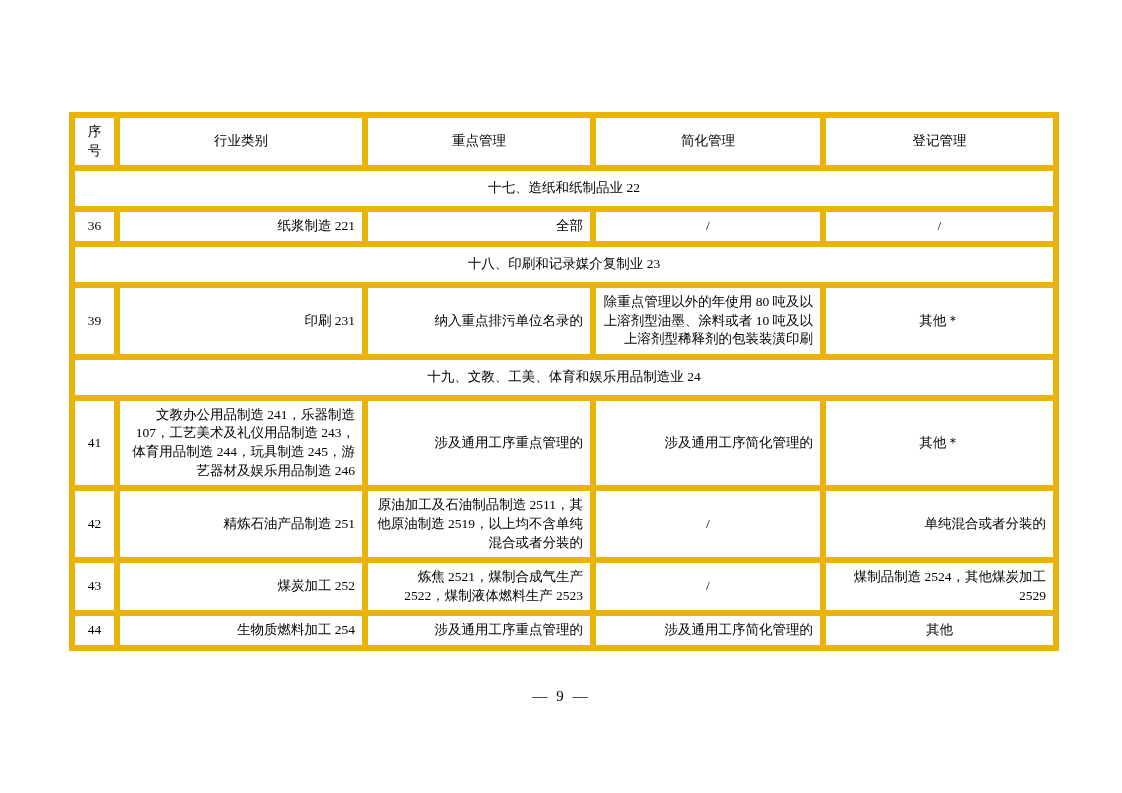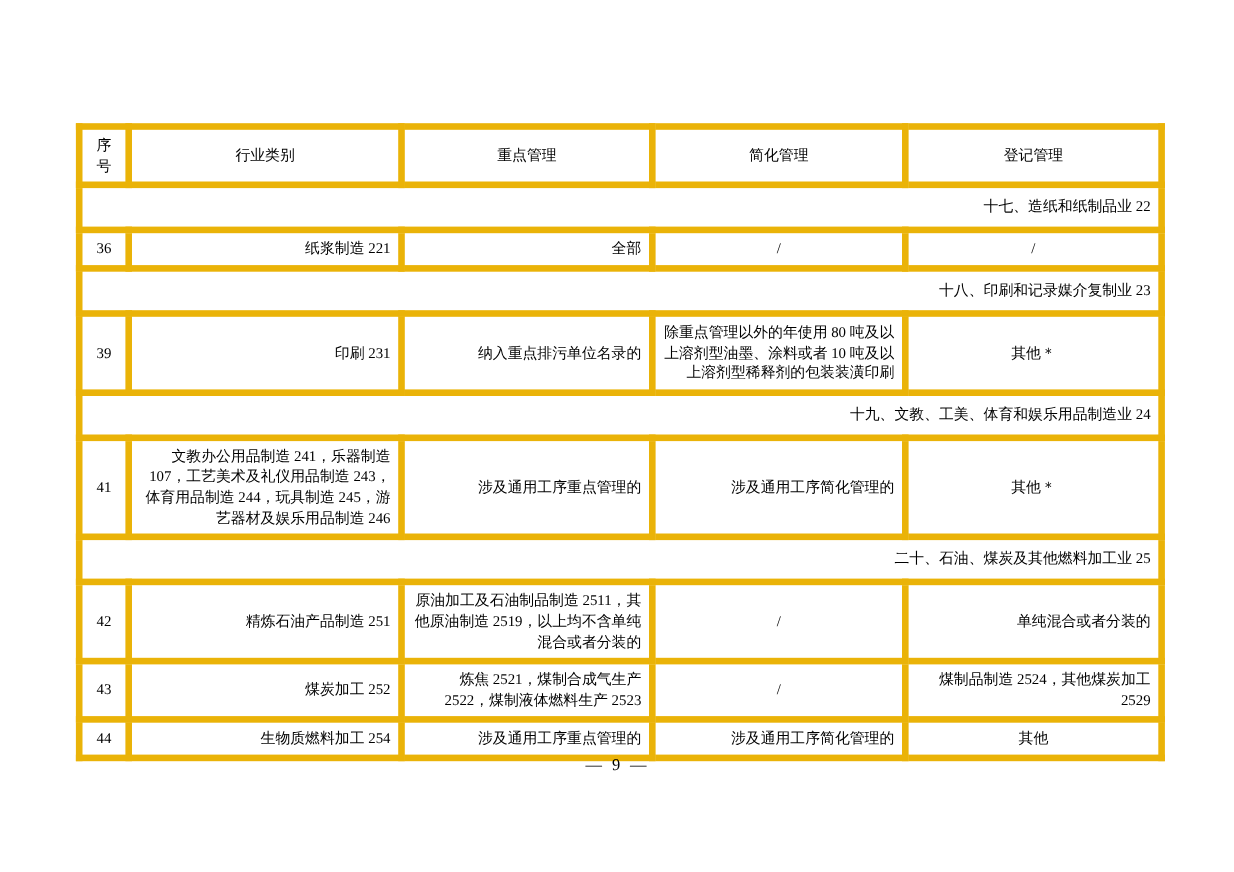--- a/index.html
+++ b/index.html
@@ -48,21 +48,21 @@
   col.c4 { width: 233px; }
 
   .hdr td {
     text-align: center;
     height: 27px;
     padding-top: 4px;
     padding-bottom: 4px;
   }
   .section td {
     font-weight: bold;
-    text-align: right;
+    text-align: center;
     padding-left: 12px;
     height: 25px;
     margin-left: 40px;
   }
   .num {
     text-align: center;
   }
   .ctr {
     text-align: center;
   }
@@ -128,23 +128,20 @@
           <tr class="section">
             <td colspan="5">十九、文教、工美、体育和娱乐用品制造业 24</td>
           </tr>
           <tr>
             <td class="num">41</td>
             <td class="left">文教办公用品制造 241，乐器制造 107，工艺美术及礼仪用品制造 243，体育用品制造 244，玩具制造 245，游艺器材及娱乐用品制造 246</td>
             <td class="left">涉及通用工序重点管理的</td>
             <td class="left">涉及通用工序简化管理的</td>
             <td class="ctr">其他＊</td>
           </tr>
-          <tr class="section">
-            <td colspan="5">二十、石油、煤炭及其他燃料加工业 25</td>
-          </tr>
           <tr>
             <td class="num">42</td>
             <td class="left">精炼石油产品制造 251</td>
             <td class="left">原油加工及石油制品制造 2511，其他原油制造 2519，以上均不含单纯混合或者分装的</td>
             <td class="ctr">/</td>
             <td class="left">单纯混合或者分装的</td>
           </tr>
           <tr>
             <td class="num">43</td>
             <td class="left">煤炭加工 252</td>

